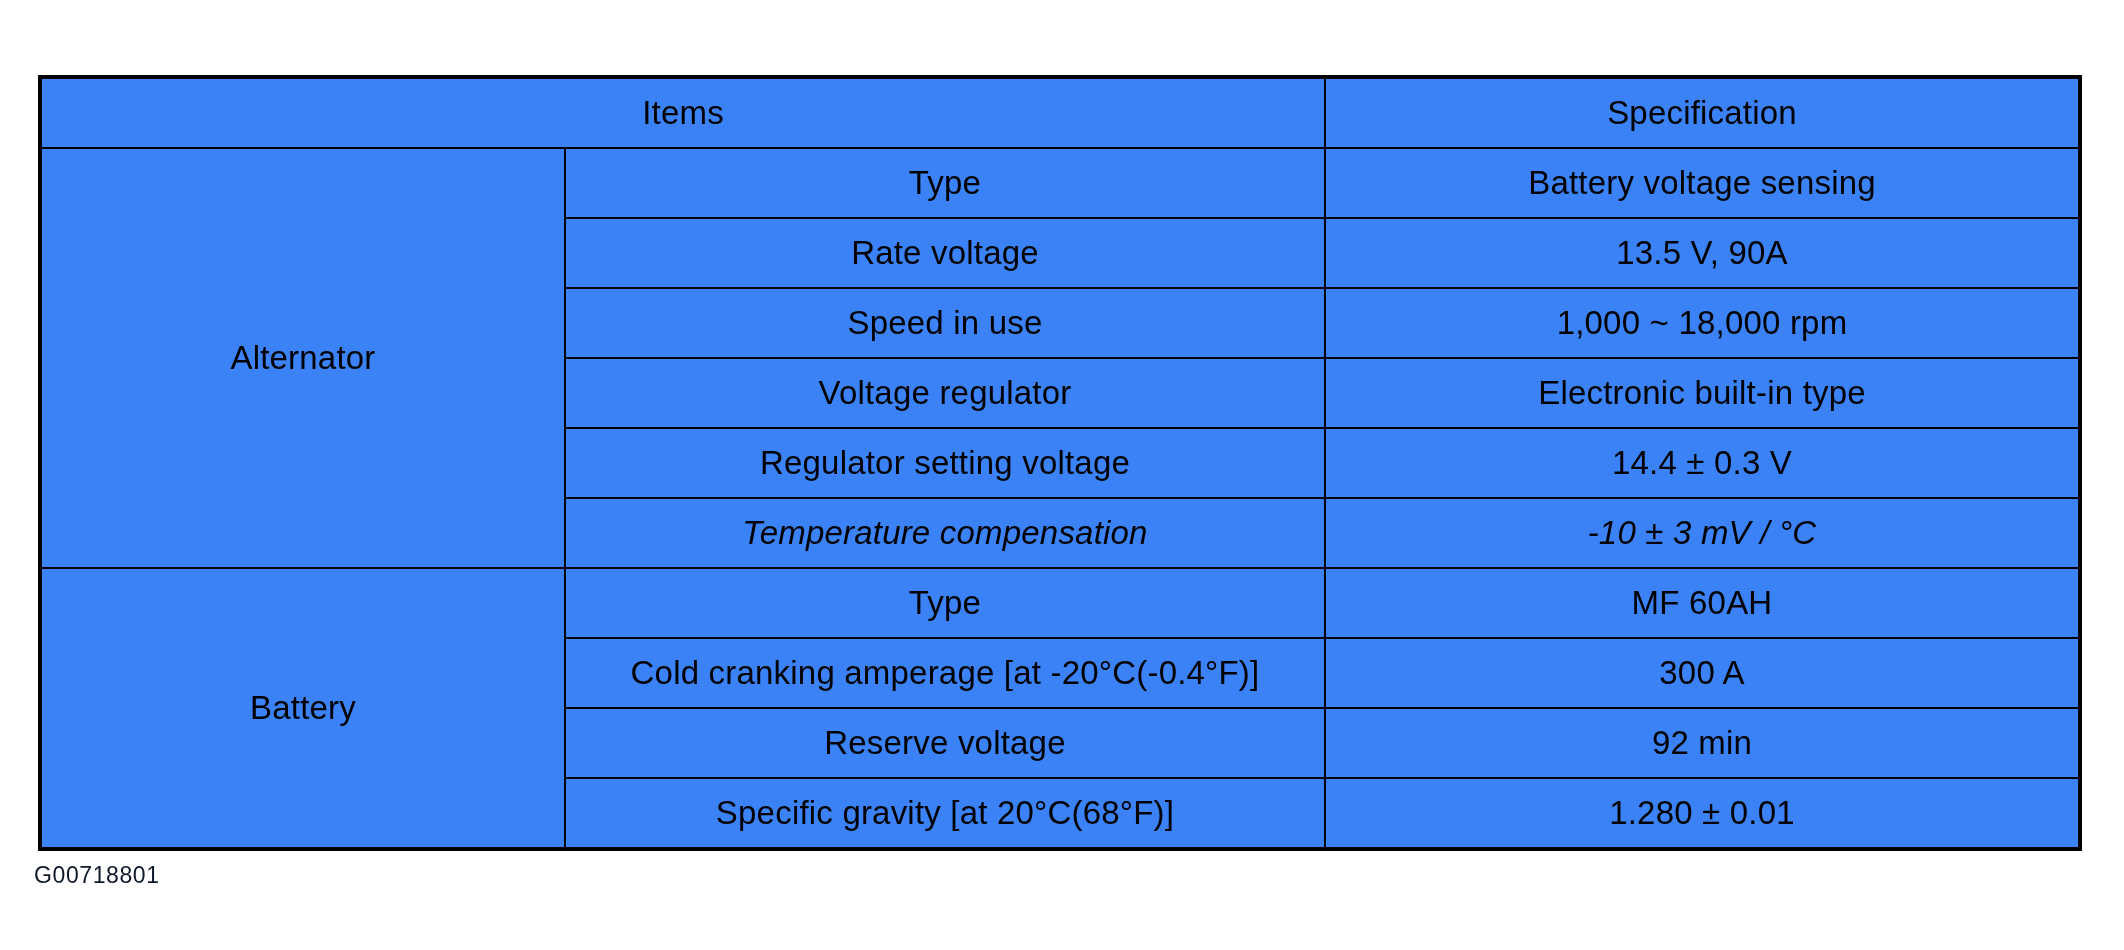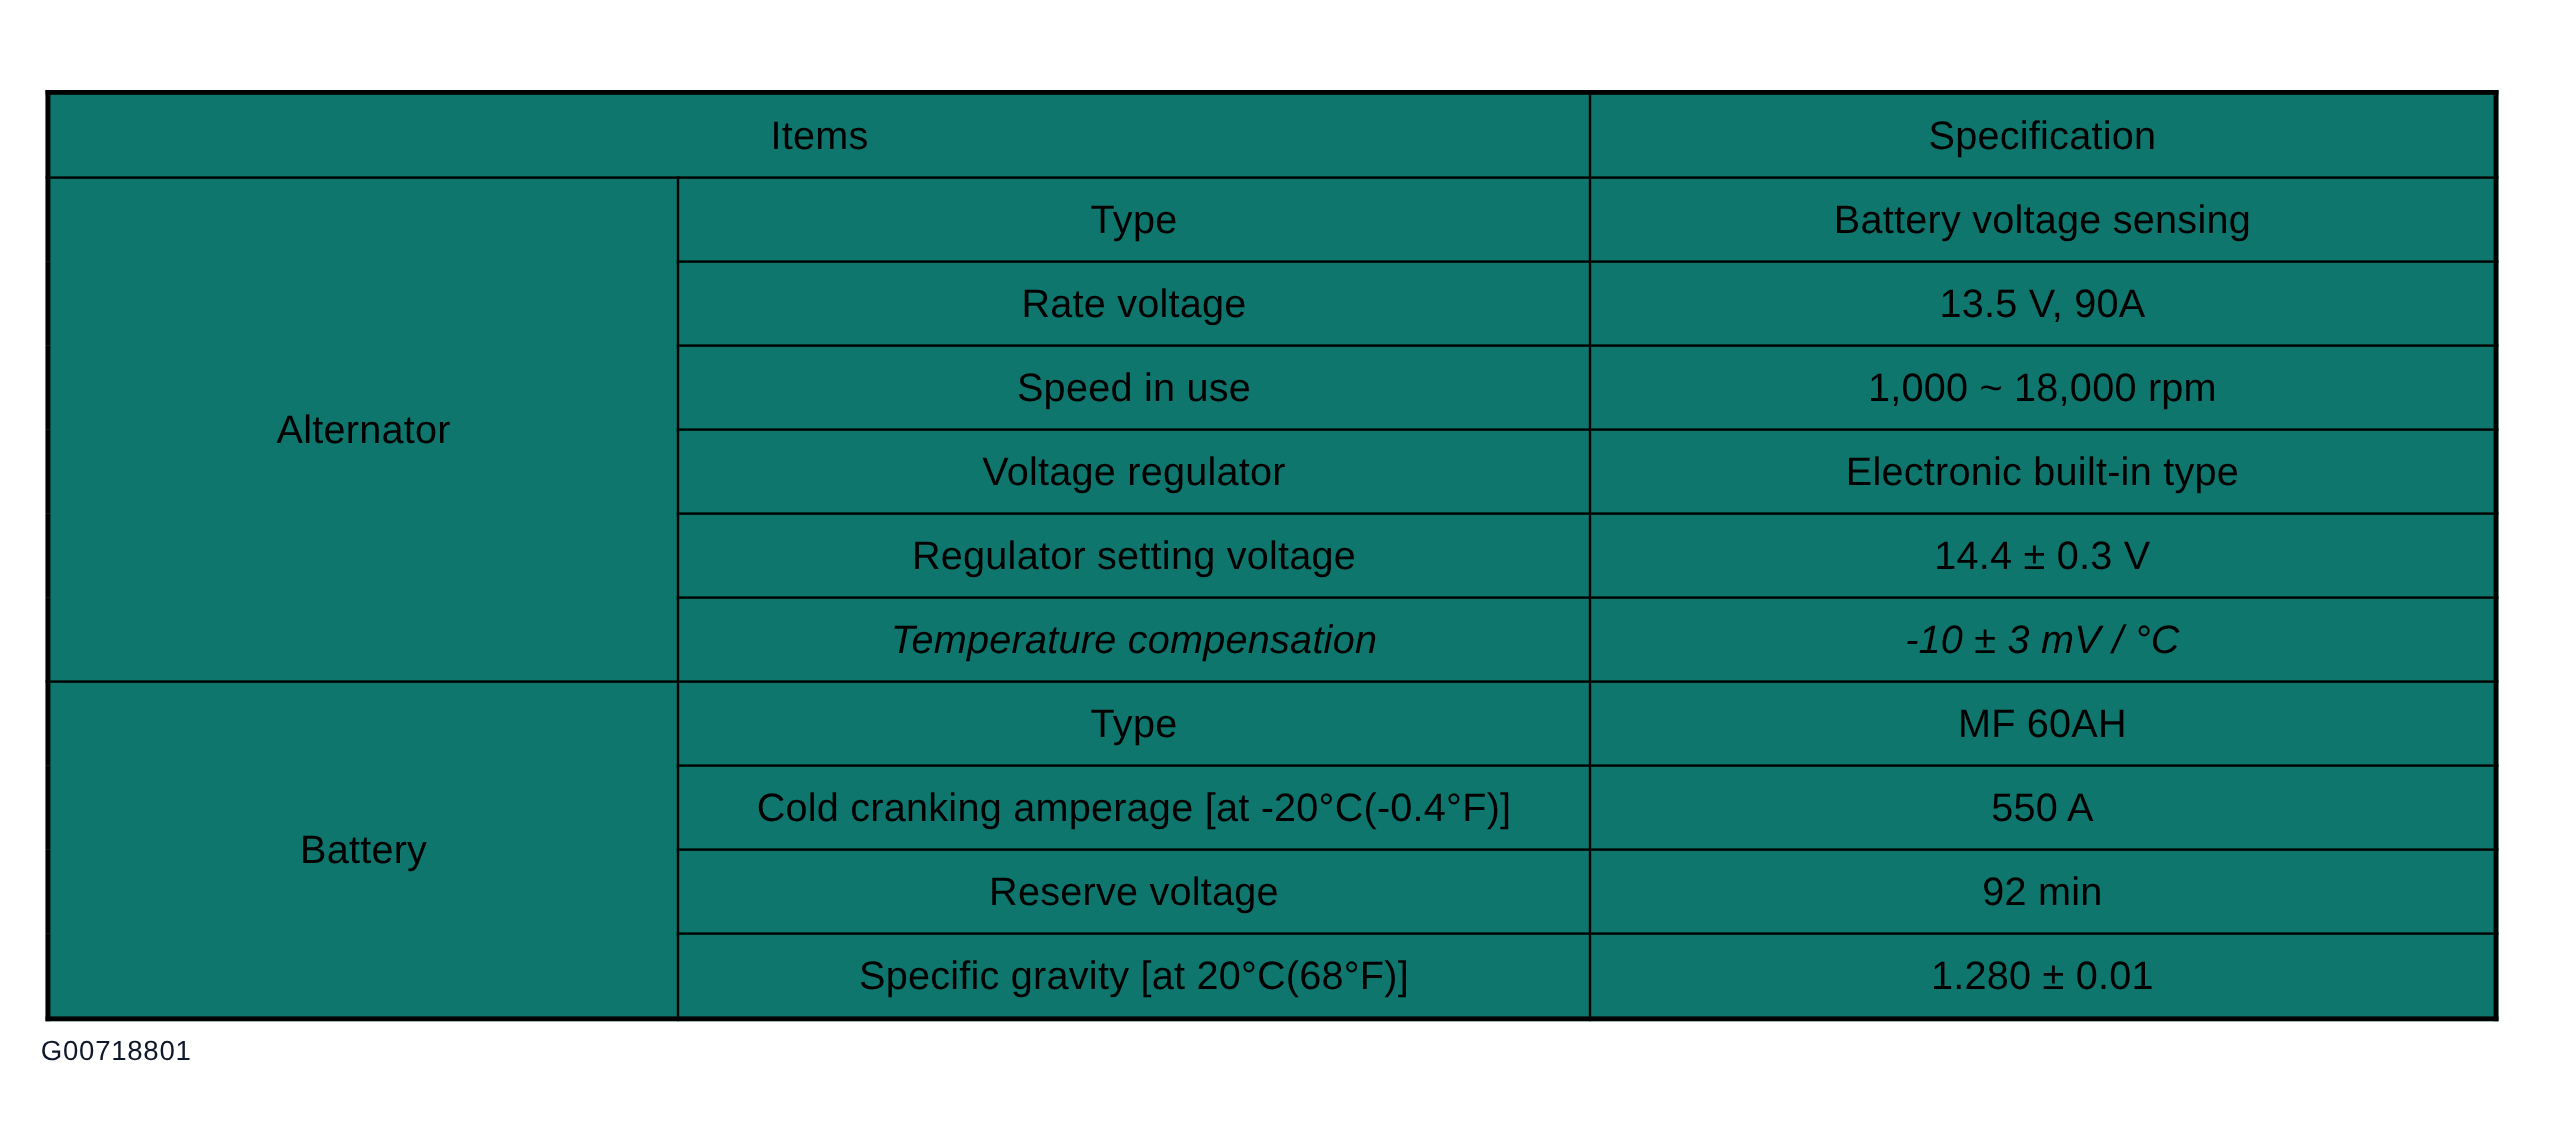--- a/index.html
+++ b/index.html
@@ -26,21 +26,21 @@
     position: absolute;
     left: 38px;
     top: 75px;
     width: 2040px;
   }
 
   table.spec-table {
     border-collapse: collapse;
     table-layout: fixed;
     width: 2040px;
-    background: #0f766e;
+    background: #3b82f6;
   }
 
   table.spec-table col.c-group { width: 525px; }
   table.spec-table col.c-item  { width: 760px; }
   table.spec-table col.c-spec  { width: 755px; }
 
   table.spec-table td,
   table.spec-table th {
     border: 2px solid #000000;
     padding: 0;
@@ -143,21 +143,21 @@
           <td>-10 ± 3 mV / °C</td>
         </tr>
 
         <tr>
           <td class="group-cell" rowspan="4">Battery</td>
           <td class="item-cell">Type</td>
           <td>MF 60AH</td>
         </tr>
         <tr>
           <td class="item-cell cell-condensed">Cold cranking amperage [at -20°C(-0.4°F)]</td>
-          <td>550 A</td>
+          <td>300 A</td>
         </tr>
         <tr>
           <td class="item-cell">Reserve voltage</td>
           <td>92 min</td>
         </tr>
         <tr>
           <td class="item-cell">Specific gravity [at 20°C(68°F)]</td>
           <td>1.280 ± 0.01</td>
         </tr>
       </tbody>

